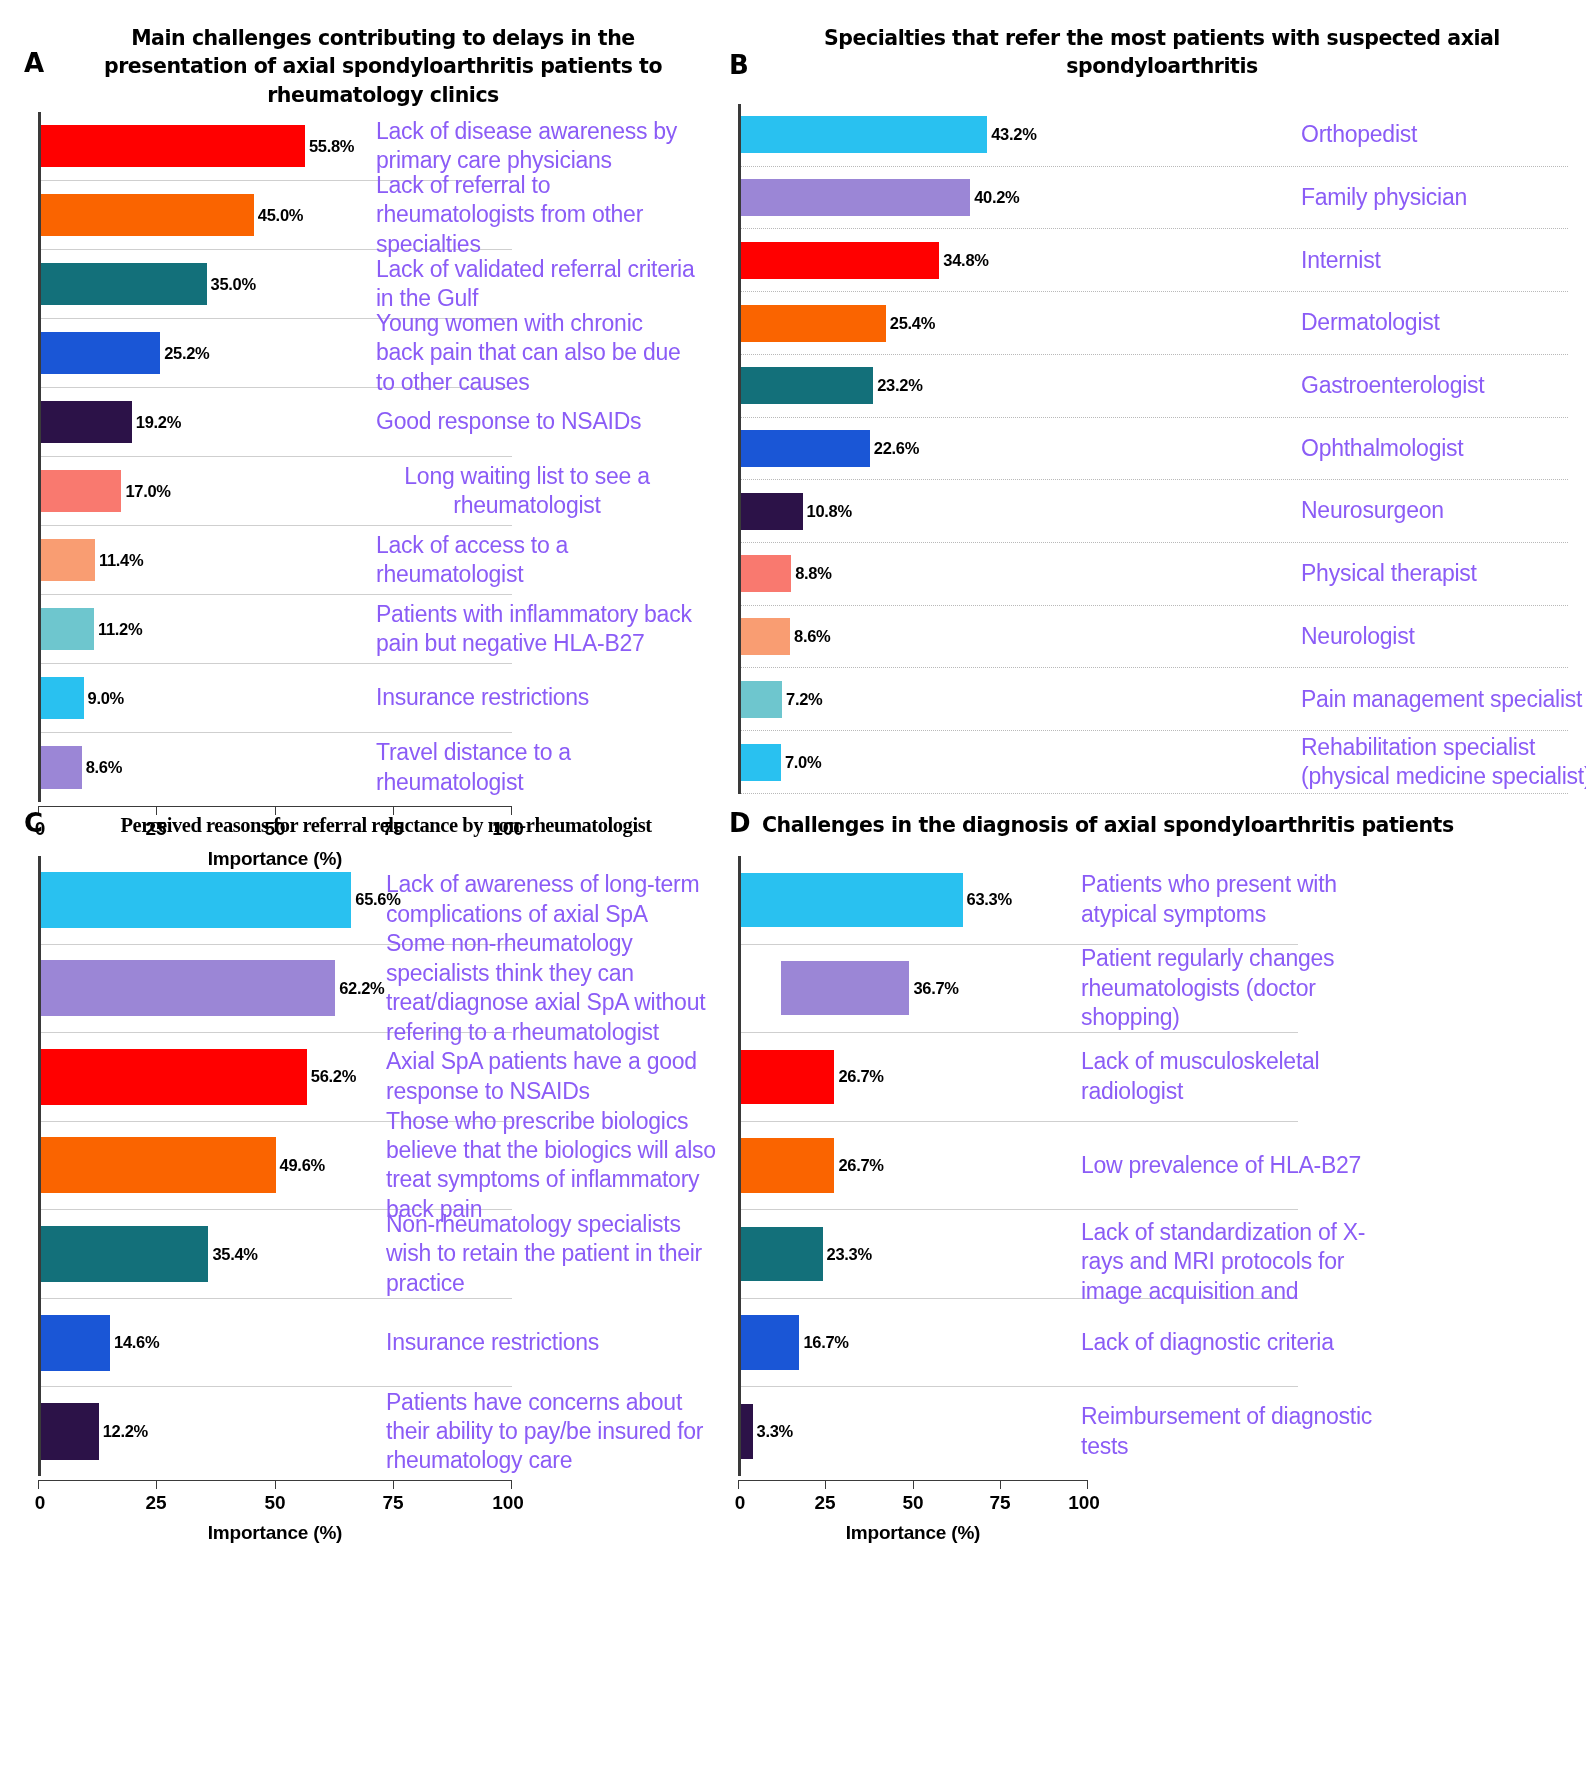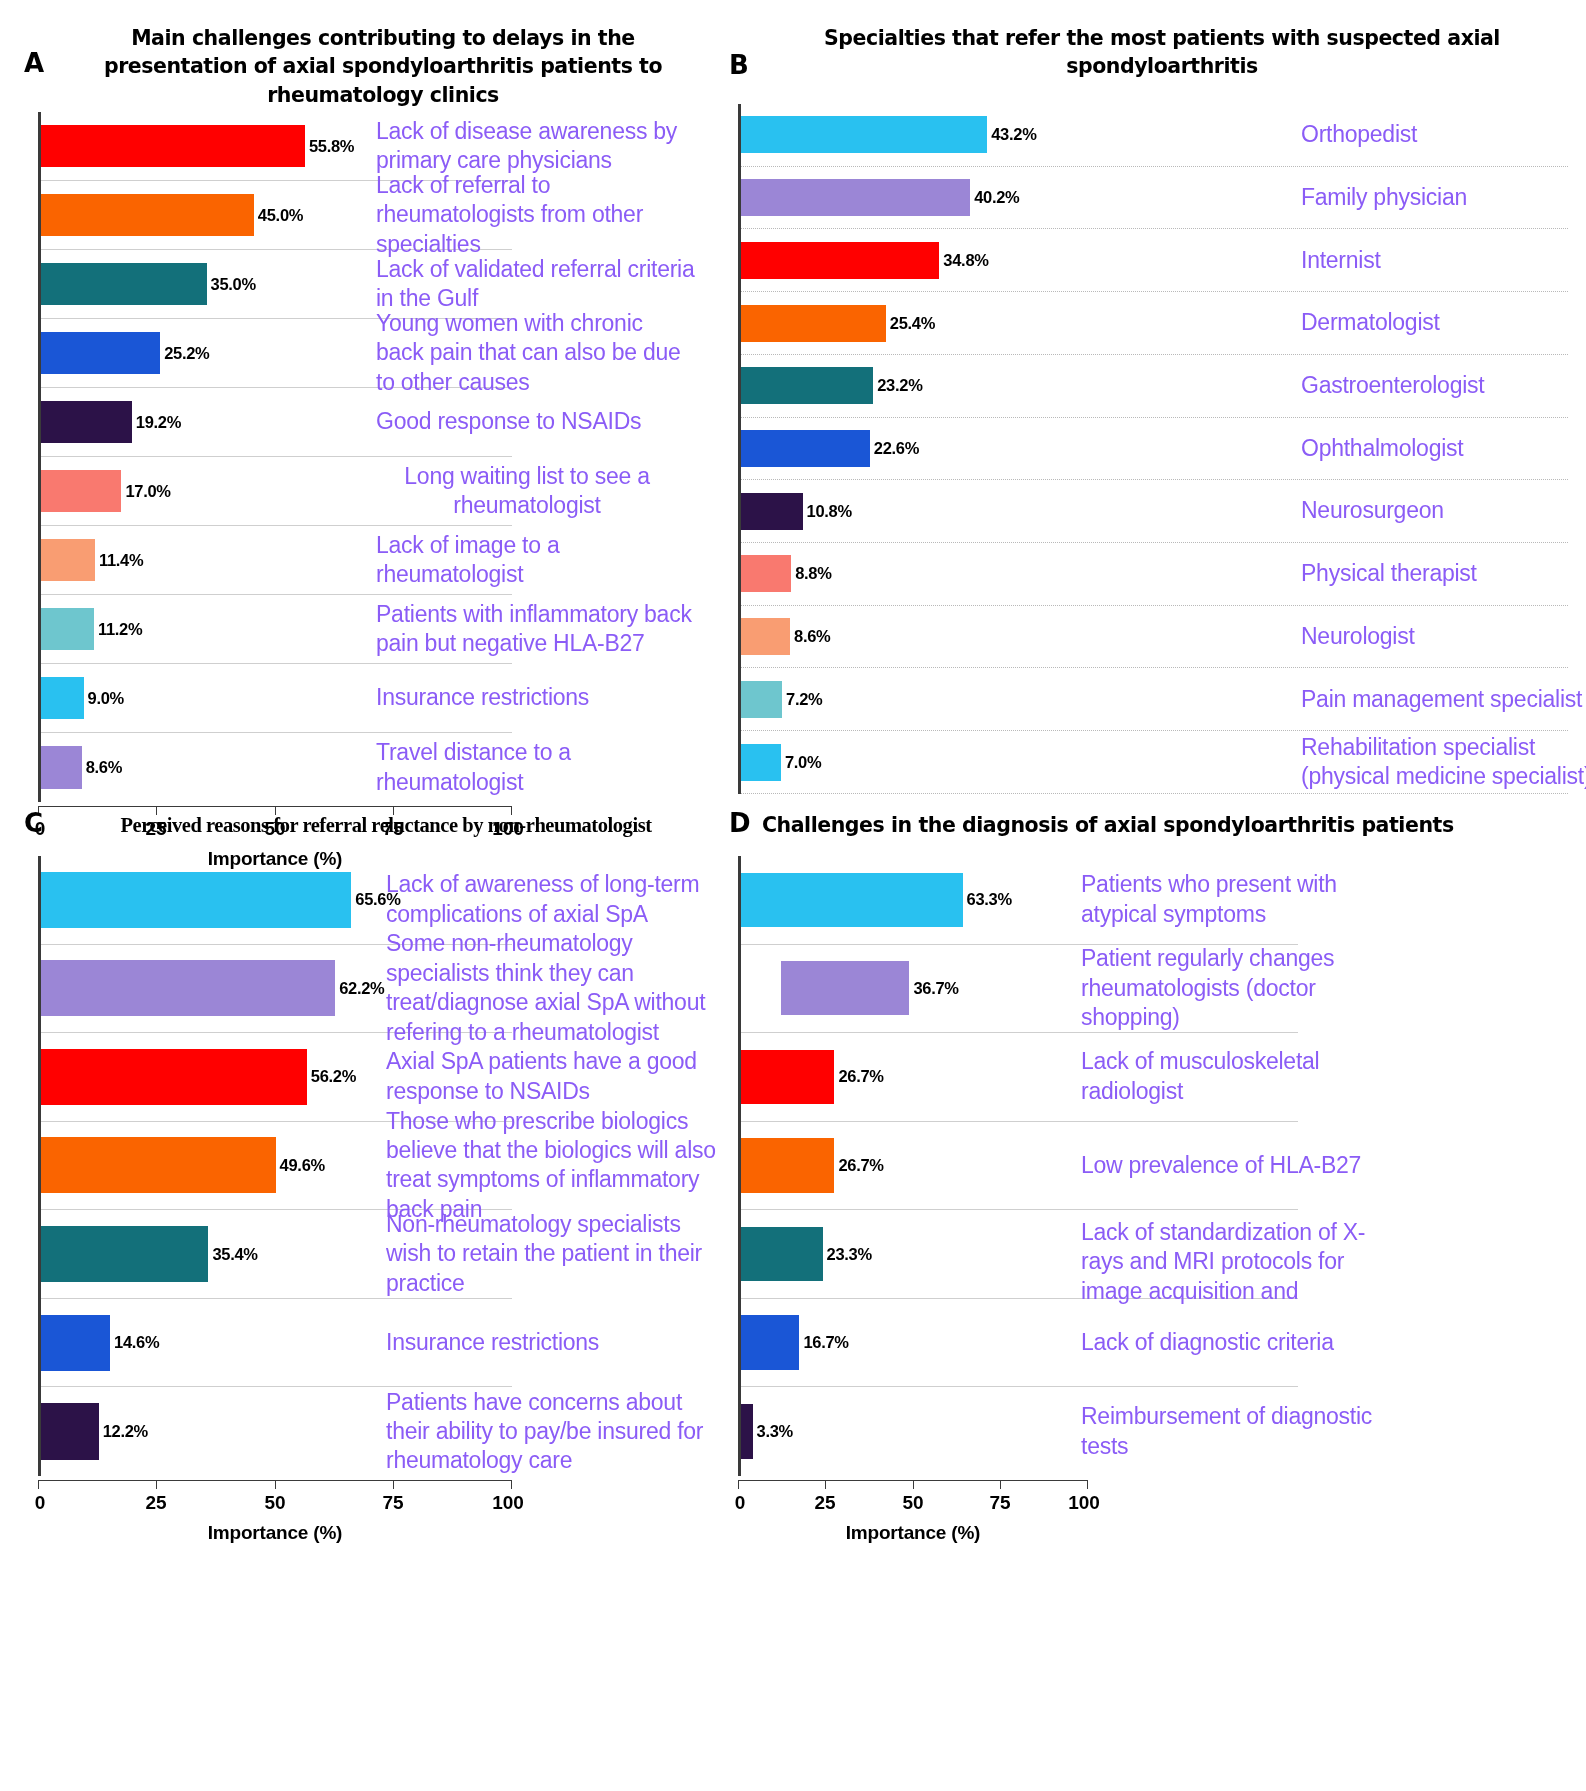--- a/index.html
+++ b/index.html
@@ -160,21 +160,21 @@
               <div class="bar" style="width: 80.41px; background: rgb(249, 121, 111); height: 62%;"></div>
               <span class="bar-value">17.0%</span>
             </div>
             <div class="cat-label" style="left: 326px; width: 320px; text-align: center;">Long waiting list to see a rheumatologist</div>
           </div>
           <div class="row" style="height: 10%;">
             <div class="bar-wrap">
               <div class="bar" style="width: 53.922px; background: rgb(249, 157, 114); height: 62%;"></div>
               <span class="bar-value">11.4%</span>
             </div>
-            <div class="cat-label" style="left: 335px; width: 320px;">Lack of image to a rheumatologist</div>
+            <div class="cat-label" style="left: 335px; width: 320px;">Lack of access to a rheumatologist</div>
           </div>
           <div class="row" style="height: 10%;">
             <div class="bar-wrap">
               <div class="bar" style="width: 52.976px; background: rgb(110, 198, 206); height: 62%;"></div>
               <span class="bar-value">11.2%</span>
             </div>
             <div class="cat-label" style="left: 335px; width: 320px;">Patients with inflammatory back pain but negative HLA-B27</div>
           </div>
           <div class="row" style="height: 10%;">
             <div class="bar-wrap">

